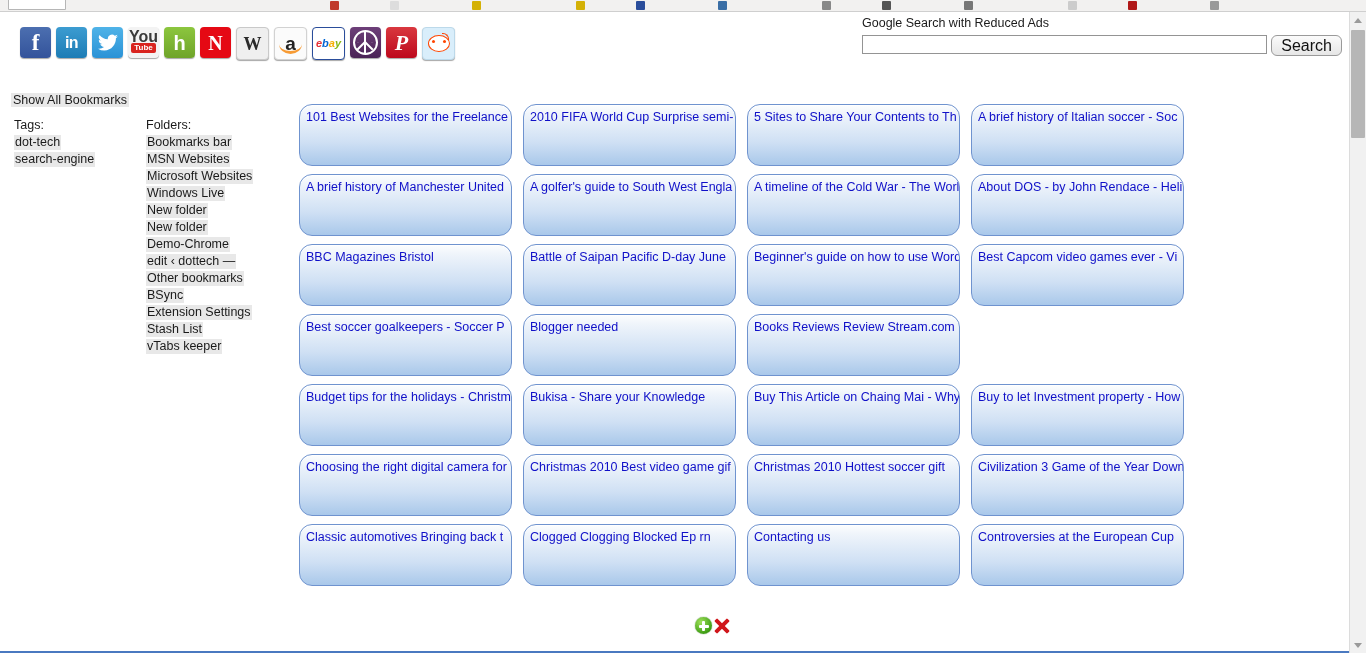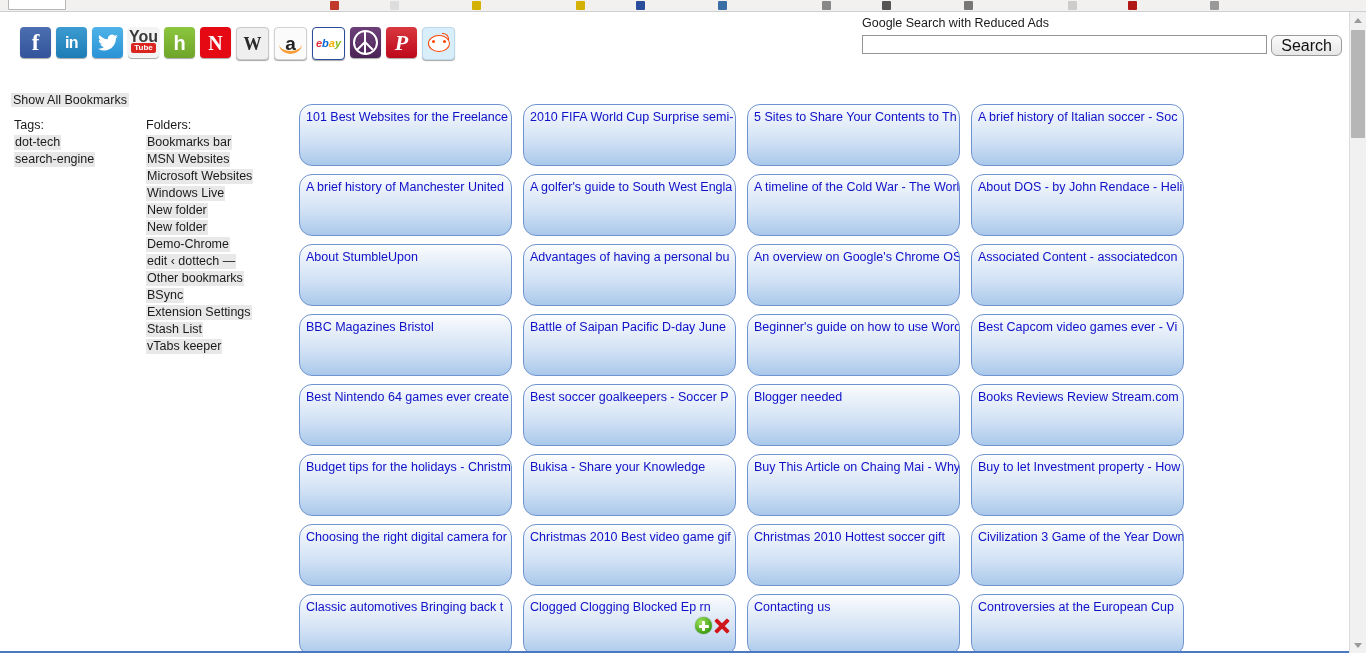--- a/index.html
+++ b/index.html
@@ -462,54 +462,37 @@
           <span class="bm-card-title">A golfer's guide to South West Engla</span>
         </div>
       <div class="bm-card">
           <span class="bm-card-title">A timeline of the Cold War - The Worl</span>
         </div>
       <div class="bm-card">
           <span class="bm-card-title">About DOS - by John Rendace - Heli</span>
         </div>
     </div>
 
-    <div class="card-row">
-      <div class="bm-card">
-          <span class="bm-card-title">About StumbleUpon</span>
-        </div>
-      <div class="bm-card">
-          <span class="bm-card-title">Advantages of having a personal bu</span>
-        </div>
-      <div class="bm-card">
-          <span class="bm-card-title">An overview on Google's Chrome OS</span>
-        </div>
-      <div class="bm-card">
-          <span class="bm-card-title">Associated Content - associatedcon</span>
-        </div>
-    </div>
 
     <div class="card-row">
       <div class="bm-card">
           <span class="bm-card-title">BBC Magazines Bristol</span>
         </div>
       <div class="bm-card">
           <span class="bm-card-title">Battle of Saipan Pacific D-day June</span>
         </div>
       <div class="bm-card">
           <span class="bm-card-title">Beginner's guide on how to use Word</span>
         </div>
       <div class="bm-card">
           <span class="bm-card-title">Best Capcom video games ever - Vi</span>
         </div>
     </div>
 
     <div class="card-row">
-      <div class="bm-card">
-          <span class="bm-card-title">Best Nintendo 64 games ever create</span>
-        </div>
       <div class="bm-card">
           <span class="bm-card-title">Best soccer goalkeepers - Soccer P</span>
         </div>
       <div class="bm-card">
           <span class="bm-card-title">Blogger needed</span>
         </div>
       <div class="bm-card">
           <span class="bm-card-title">Books Reviews Review Stream.com</span>
         </div>
     </div>

